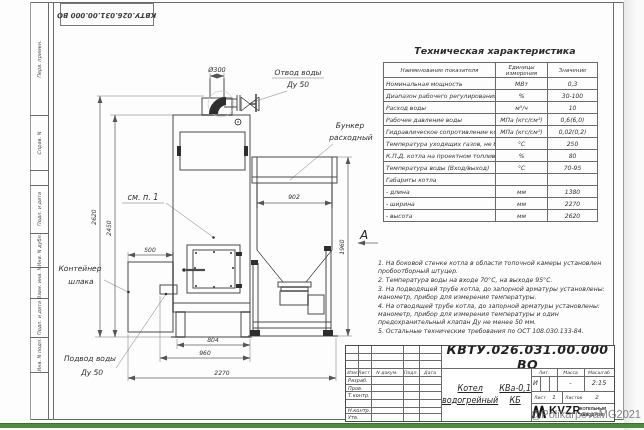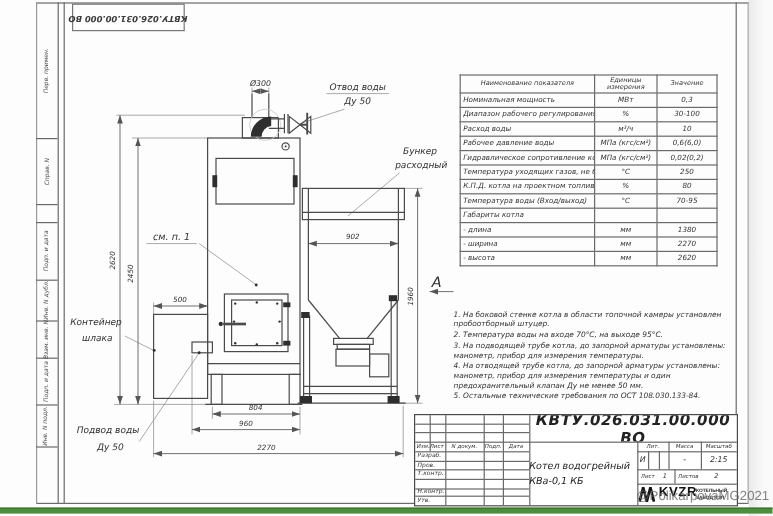--- a/index.html
+++ b/index.html
@@ -21,22 +21,22 @@
   .spec th{font-size:5.5px;height:14px;text-align:center;white-space:normal;line-height:1.15;}
   .spec td.c{text-align:center;}
   .notes{position:absolute;left:378px;top:259px;width:246px;}
   .notes p{margin:0 0 1px 0;font:italic 6.2px "DejaVu Sans",sans-serif;line-height:1.28;color:#333;}
   .tb{position:absolute;left:345px;top:345px;width:268px;height:75px;border:1px solid #4a4a4a;background:#fff;}
   .tb .v,.tb .h{position:absolute;background:#6a6a6a;}
   .tb .t{position:absolute;font:italic 4.6px "DejaVu Sans",sans-serif;color:#333;text-align:center;overflow:hidden;}
   .tb .role{text-align:left;padding-left:2px;font-size:5px;}
   .tb .big{display:flex;align-items:center;justify-content:center;
            font:italic bold 12.5px "DejaVu Sans",sans-serif;letter-spacing:.5px;color:#222;}
-  .tb .prod{display:flex;flex-direction:column;align-items:flex-start;justify-content:center;
-            font:italic 8px "DejaVu Sans",sans-serif;line-height:1.5;color:#222;}
+  .tb .prod{display:flex;flex-direction:row;align-items:center;justify-content:center;
+            font:italic 8px "DejaVu Sans",sans-serif;line-height:1.5;color:#222;text-decoration:underline;}
   .tb .val{font:italic 6.5px "DejaVu Sans",sans-serif;}
   .kvzr{position:absolute;font:bold 11px "Liberation Sans",sans-serif;color:#141414;letter-spacing:.5px;text-align:center;}
   .kvzr-sub{position:absolute;font:bold 4px "Liberation Sans",sans-serif;color:#222;line-height:1.4;}
   .greenbar{position:absolute;left:0;top:423px;width:644px;height:4px;background:#4e8d3d;border-top:1px solid #3c7030;}
   .watermark{position:absolute;top:408px;right:3px;font:11px "Liberation Sans",sans-serif;color:rgba(110,110,110,.85);margin-left:14px;}
   .edge-shade{position:absolute;left:624px;top:0;width:20px;height:430px;
               background:linear-gradient(to right,#e9e9e9,#fafafa 60%);}
   svg text{font-family:"DejaVu Sans",sans-serif;font-style:italic;fill:#2f2f2f;}
   svg .dt{font-size:6px;}
   svg .ct{font-size:7.5px;}
@@ -195,20 +195,21 @@
       <text class="ct" x="351" y="140">расходный</text>
       <text x="143" y="200" style="font-size:8px">см. п. 1</text>
       <text class="ct" x="80" y="271">Контейнер</text>
       <text class="ct" x="81" y="284">шлака</text>
       <text class="ct" x="90" y="361">Подвод воды</text>
       <text class="ct" x="92" y="375">Ду 50</text>
       <text x="364" y="239" style="font-size:12px">А</text>
     </g>
   </svg>
 
+  <div class="spec-title">Техническая характеристика</div>
   <div class="spec">
     <table>
       <colgroup>
           <col style="width:112px">
           <col style="width:52px">
           <col style="width:50px">
         </colgroup>
       <tbody>
           <tr>
         <th>Наименование показателя</th>

